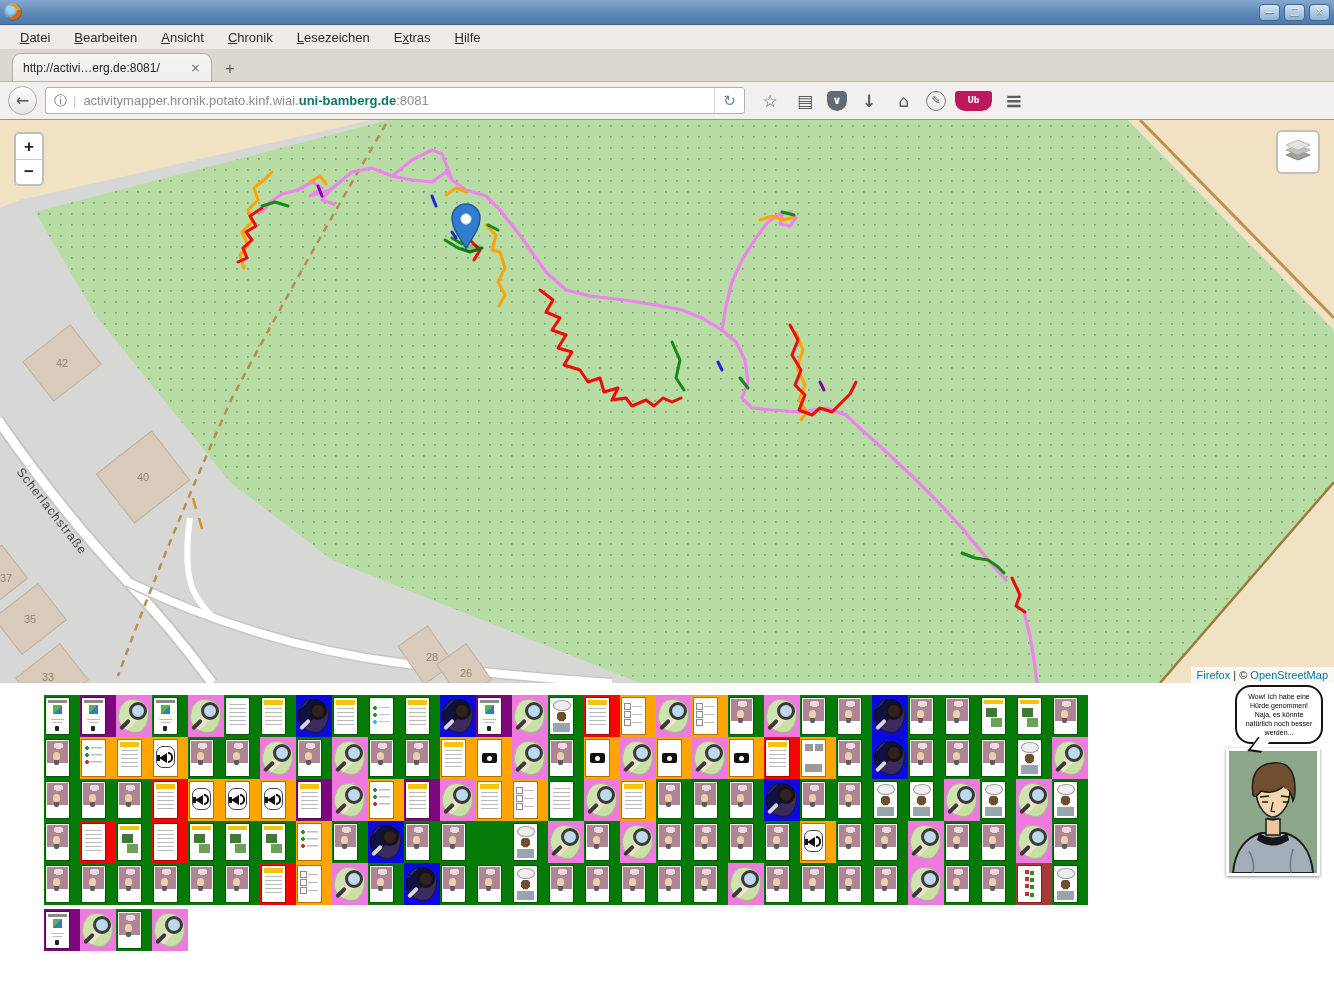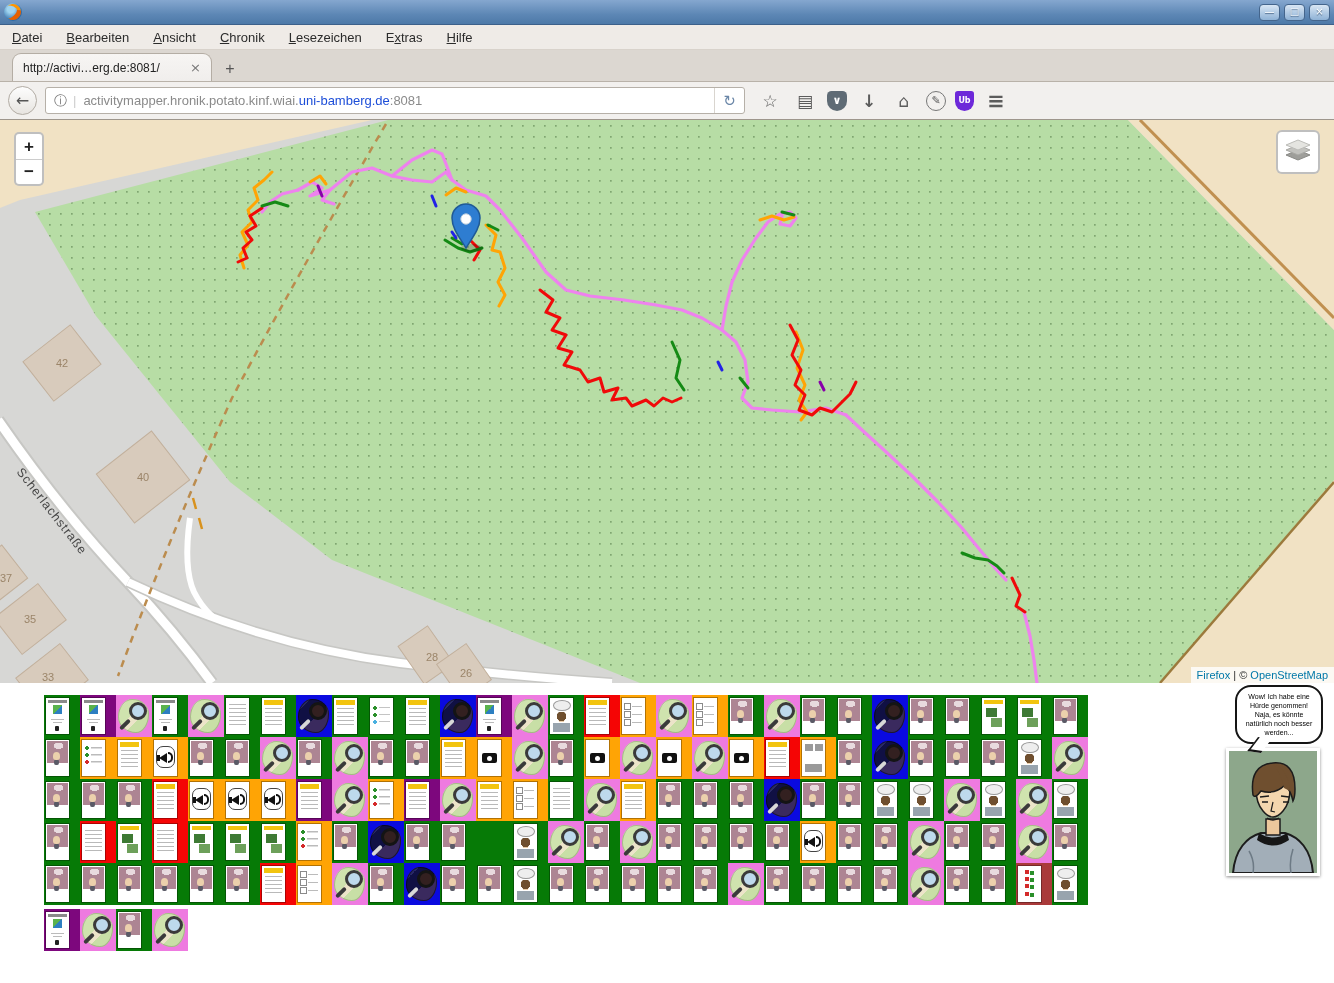--- a/index.html
+++ b/index.html
@@ -7,47 +7,47 @@
 
   
   .titlebar{height:25px;background:linear-gradient(#85a7cf,#5d87b5 60%,#4d79a8);display:flex;align-items:center;padding:0 4px;position:relative;border-bottom:1px solid #3c608a;}
   .fxlogo{width:18px;height:18px;border-radius:50%;background:radial-gradient(circle at 38% 35%,#9fd4f0 0 22%,#2d6ca8 70%);position:relative;overflow:hidden;flex:0 0 18px;}
   .fxlogo::after{content:"";position:absolute;inset:1px;border-radius:50%;border-right:5px solid #e66000;border-top:3px solid #ff9500;transform:rotate(40deg);}
   .title-text{position:absolute;left:0;right:0;text-align:center;color:#fff;font-weight:bold;font-size:12px;text-shadow:0 1px 1px #27425e;}
   .winbtns{margin-left:auto;display:flex;gap:4px;z-index:2;}
   .winbtn{width:21px;height:17px;border-radius:4px;background:linear-gradient(#d8e6f4,#8fb2d6);border:1px solid #44658c;color:#fff;font-size:10px;line-height:14px;text-align:center;text-shadow:0 1px 1px #39587a;font-family:"DejaVu Sans",sans-serif;cursor:default;}
 
   
-  .menubar{height:25px;background:#efebe7;border-bottom:1px solid #d8d2cb;display:flex;align-items:center;padding-left:12px;gap:24px;font-size:13px;color:#2b2b2b;}
+  .menubar{height:25px;background:#efebe7;border-bottom:1px solid #d8d2cb;display:flex;align-items:center;padding-left:20px;gap:24px;font-size:13px;color:#2b2b2b;}
   .menu-item u{text-decoration:underline;}
 
   
   .tabbar{height:32px;background:#dcd7d1;display:flex;align-items:flex-end;padding-left:12px;border-bottom:1px solid #b9b2a9;}
   .tab{height:28px;background:linear-gradient(#f7f5f3,#f0eeec);border:1px solid #b4ada4;border-bottom:none;border-radius:9px 9px 0 0;display:flex;align-items:center;padding:0 10px;font-size:12px;color:#222;min-width:200px;gap:8px;}
   .tab-close{color:#777;font-size:13px;margin-left:auto;font-family:"DejaVu Sans",sans-serif;}
   .newtab{width:28px;height:24px;margin-left:4px;display:flex;align-items:center;justify-content:center;font-size:16px;color:#555;border-radius:4px 4px 0 0;}
 
   
   .navbar{height:38px;background:#f2f0ee;border-bottom:1px solid #9e968c;display:flex;align-items:center;padding:0 8px;gap:8px;}
   .backbtn{width:29px;height:29px;border-radius:50%;border:1px solid #b2aca4;background:linear-gradient(#fdfdfd,#e7e4e0);color:#555;font-size:16px;display:flex;align-items:center;justify-content:center;font-family:"DejaVu Sans",sans-serif;}
   .urlbar{flex:0 0 700px;height:27px;background:#fff;border:1px solid #b6b0a8;border-radius:3px;display:flex;align-items:center;font-size:13px;overflow:hidden;}
   .url-info{color:#777;padding:0 6px 0 8px;font-family:"DejaVu Sans",sans-serif;font-size:13px;}
   .url-sep{color:#ccc;}
   .url-text{flex:1;padding-left:7px;white-space:nowrap;overflow:hidden;}
-  .url-text .dim{color:#8a8a8a;} .url-text .strong{color:#1d4ed8;}
+  .url-text .dim{color:#8a8a8a;} .url-text .strong{color:#0f766e;font-weight:bold;}
   .reload{width:30px;align-self:stretch;border-left:1px solid #d9d5cf;display:flex;align-items:center;justify-content:center;color:#6b87a8;font-size:15px;font-family:"DejaVu Sans",sans-serif;}
   .searchbox{flex:0 0 234px;height:27px;background:#fff;border:1px solid #b6b0a8;border-radius:3px;display:flex;align-items:center;padding:0 7px;gap:6px;}
   .mag{width:9px;height:9px;border:2px solid #8a8a8a;border-radius:50%;position:relative;flex:0 0 9px;}
   .mag::after{content:"";position:absolute;width:2px;height:5px;background:#8a8a8a;left:8px;top:8px;transform:rotate(-45deg);}
   .searchbox input{border:none;outline:none;font-size:13px;width:100%;color:#444;font-family:"Liberation Sans",sans-serif;background:transparent;}
   .searchbox input::placeholder{color:#8a8a8a;}
   .nav-icons{display:flex;align-items:center;gap:9px;margin-left:4px;}
   .nav-icon{width:26px;height:26px;display:flex;align-items:center;justify-content:center;font-size:17px;color:#5c5c5c;font-family:"DejaVu Sans",sans-serif;}
   .nav-icon[data-name="pocket-icon"]{background:#5f6b75;color:#fff;border-radius:5px 5px 11px 11px;width:20px;height:20px;font-size:11px;font-weight:bold;}
-  .nav-icon[data-name="ublock-icon"]{background:#6d28d9;color:#fff;border-radius:3px 3px 10px 10px;width:19px;height:20px;font-size:8px;font-weight:bold;}
+  .nav-icon[data-name="ublock-icon"]{background:#be185d;color:#fff;border-radius:3px 3px 10px 10px;width:37px;height:20px;font-size:8px;font-weight:bold;}
   .nav-icon[data-name="extension-edit-icon"]{border:1.5px solid #777;border-radius:50%;width:20px;height:20px;font-size:11px;}
   .nav-icon[data-name="downloads-icon"]{font-weight:bold;}
   .nav-icon[data-name="menu-icon"]{font-size:21px;font-weight:bold;}
 
   
   .map{position:relative;width:1334px;height:563px;background:#d7d7d5;overflow:hidden;}
   .map svg{display:block;}
   .zoomctl{position:absolute;left:14px;top:12px;width:30px;background:#fff;border:2px solid rgba(0,0,0,.25);border-radius:5px;overflow:hidden;}
   .zoombtn{height:25px;display:flex;align-items:center;justify-content:center;font-size:17px;font-weight:bold;color:#222;}
   .zoombtn + .zoombtn{border-top:1px solid #ccc;}

